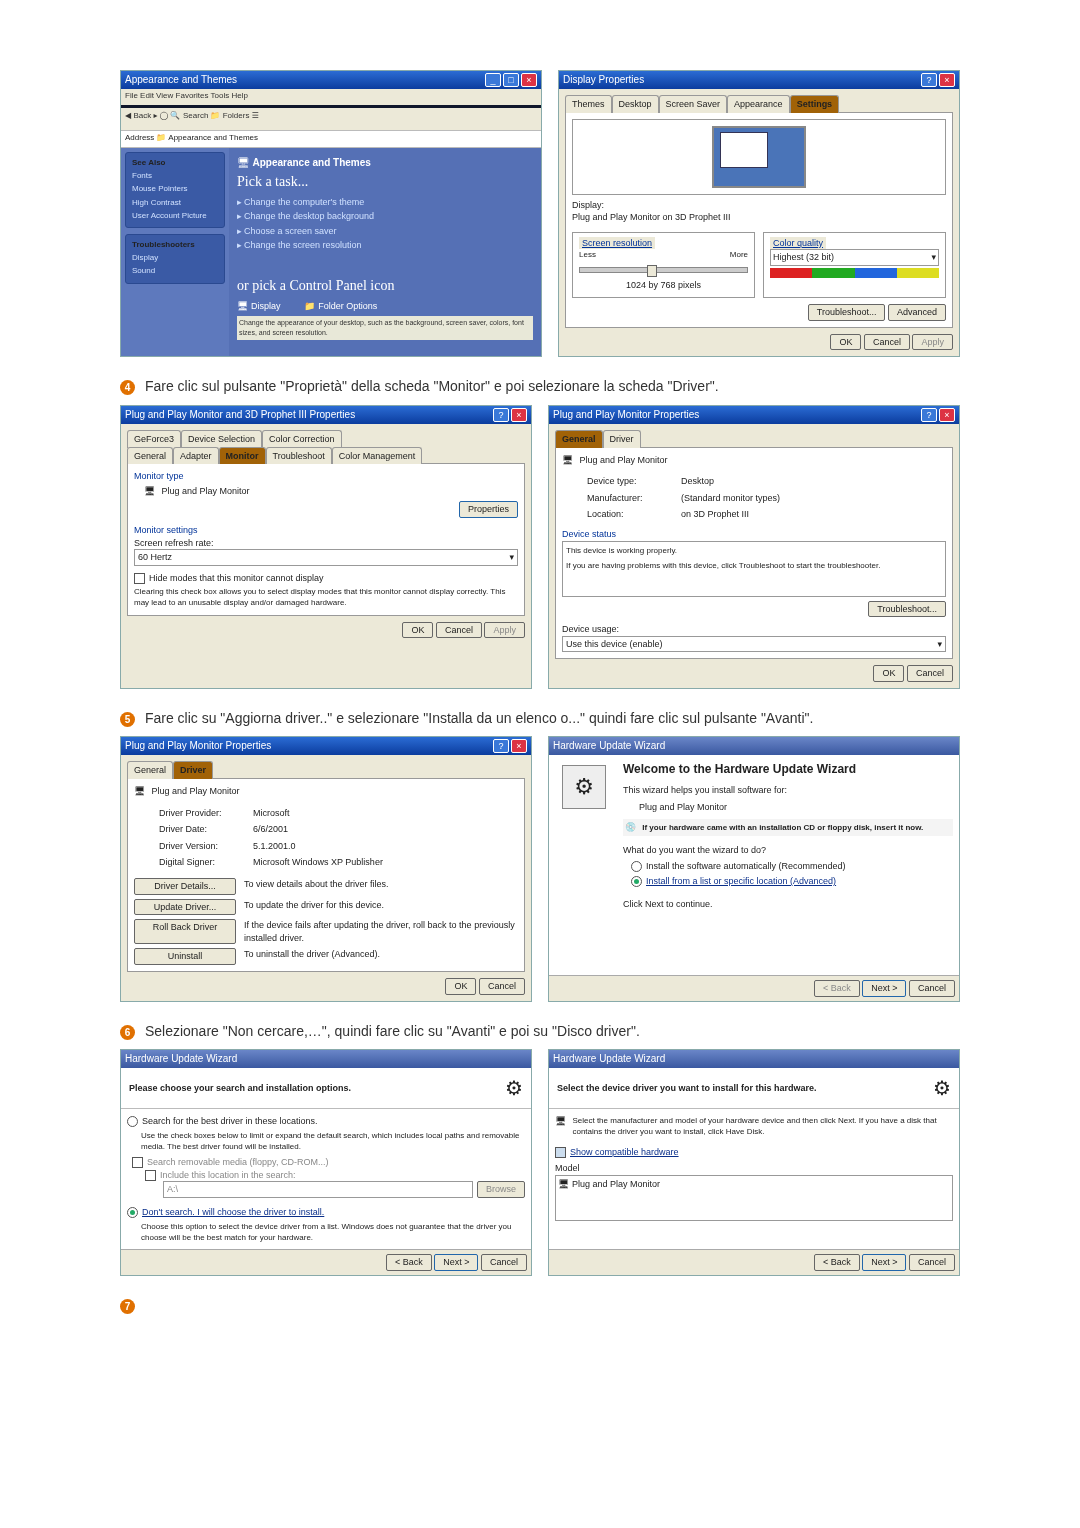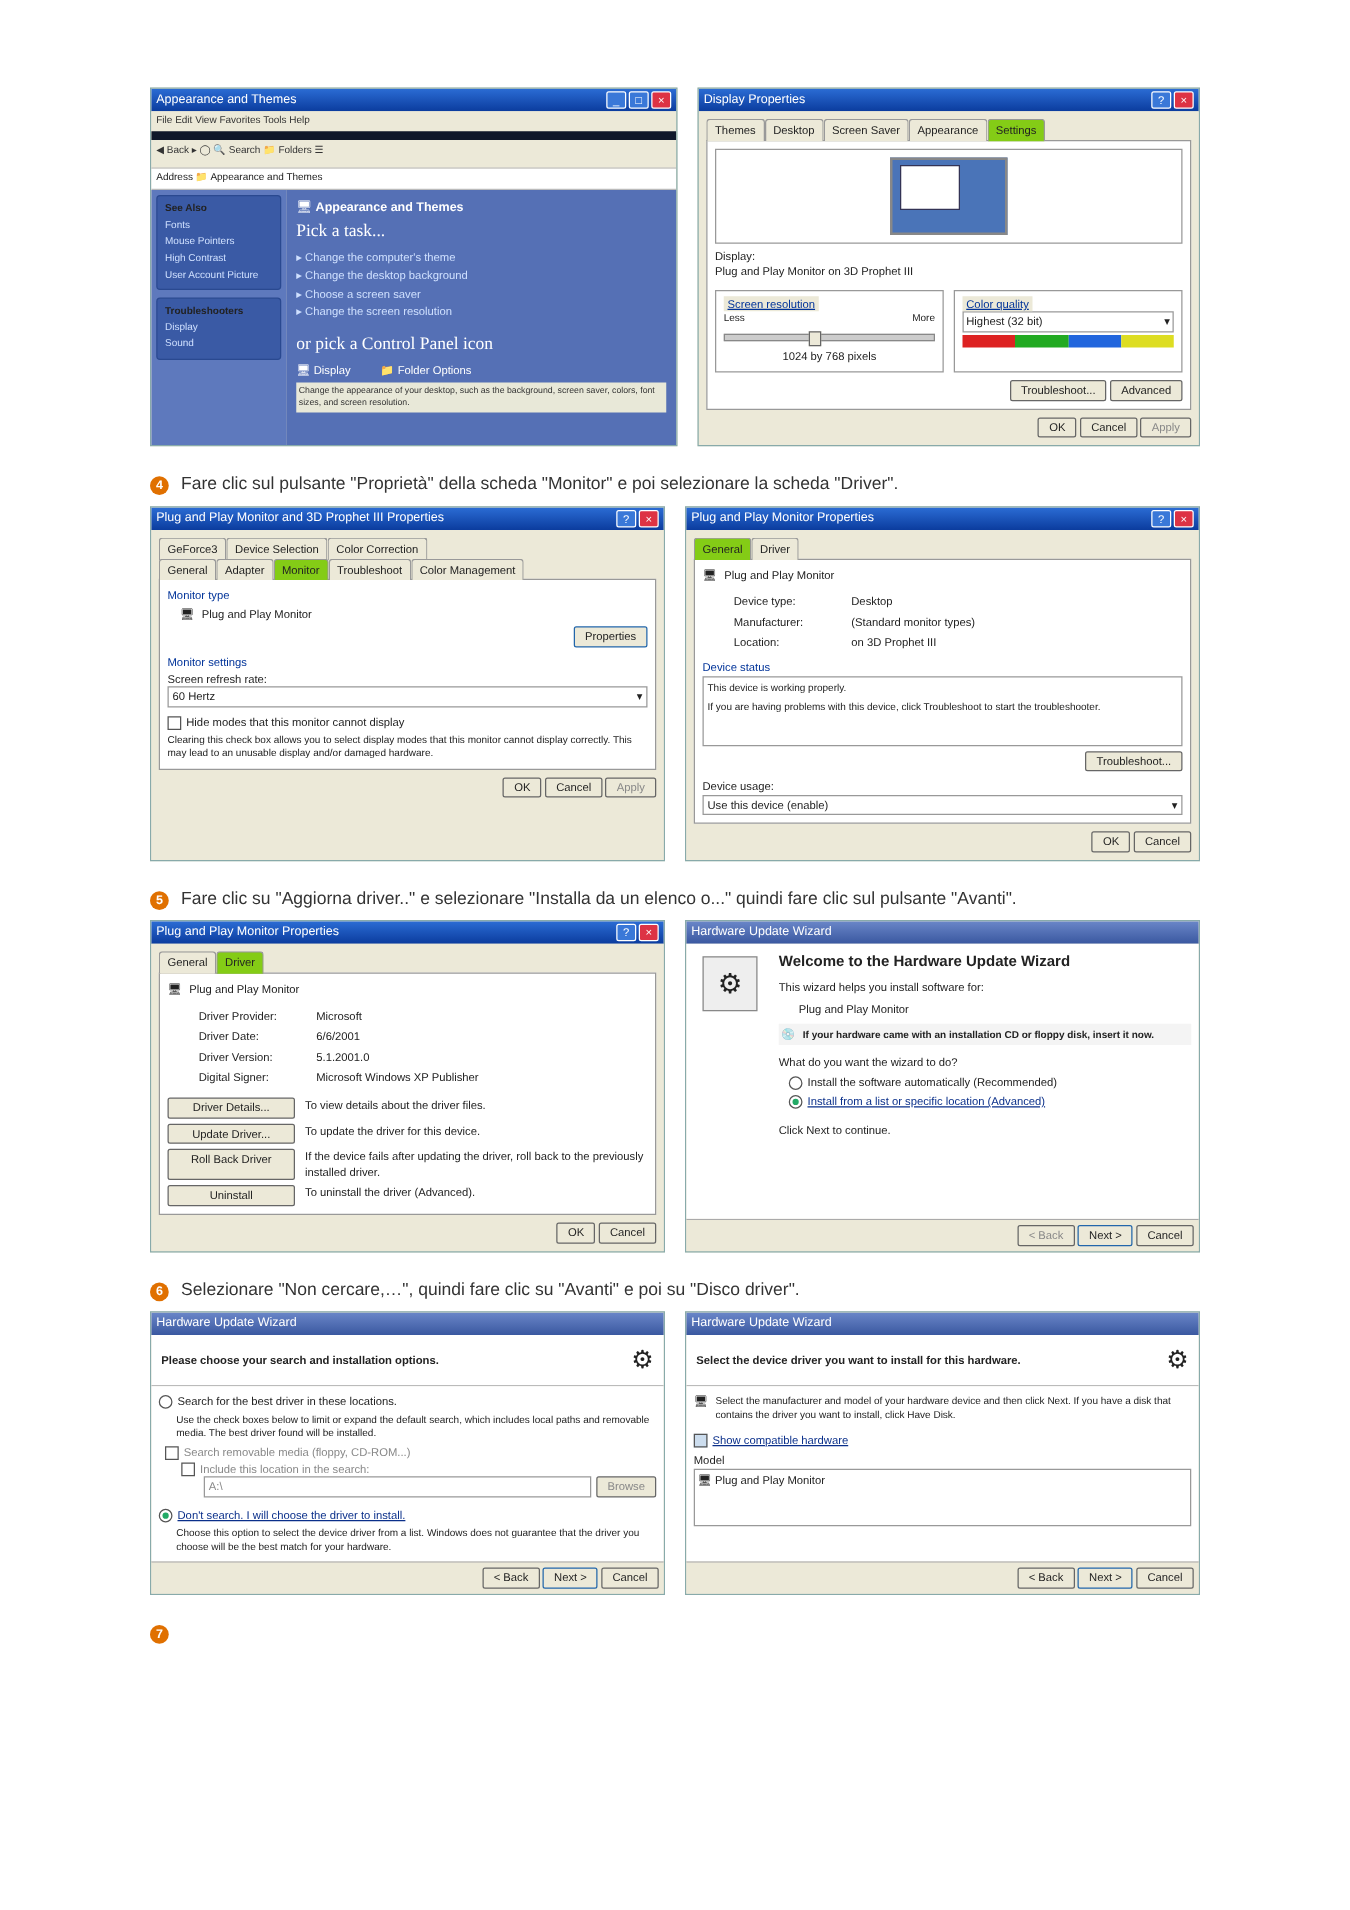--- a/index.html
+++ b/index.html
@@ -7,21 +7,21 @@
   .row{display:flex;gap:16px;margin-bottom:20px;}
   .shot{flex:1;border:1px solid #8aa;background:#ece9d8;display:flex;flex-direction:column;font-size:9px;color:#222;min-height:170px;overflow:hidden;}
   .titlebar{height:18px;background:linear-gradient(#2b6cd4,#0b3c9e);color:#fff;display:flex;align-items:center;justify-content:space-between;padding:0 4px;font-size:10px;}
   .titlebar .btns{display:flex;gap:2px;}
   .titlebar .btns span{width:14px;height:12px;display:flex;align-items:center;justify-content:center;background:#3a78d8;border:1px solid #fff;border-radius:2px;font-size:9px;}
   .titlebar .btns span.close{background:#d34;border-color:#fff;}
   .body{flex:1;background:#ece9d8;padding:6px;position:relative;}
   .white{background:#fff;border:1px solid #999;}
   .tabstrip{display:flex;font-size:9px;gap:0;margin-bottom:-1px;}
   .tabstrip span{padding:2px 6px;border:1px solid #999;border-bottom:none;background:#ece9d8;border-radius:3px 3px 0 0;}
-  .tabstrip span.active{background:#84cc16;position:relative;z-index:2;}
+  .tabstrip span.active{background:#a16207;position:relative;z-index:2;font-weight:bold;}
   .btn{display:inline-block;border:1px solid #666;background:#ece9d8;padding:1px 8px;font-size:9px;border-radius:2px;}
   .bulletnum{display:inline-block;width:15px;height:15px;border-radius:50%;background:#e07000;color:#fff;font-size:10px;font-weight:bold;text-align:center;line-height:15px;margin-right:6px;}
   .instr{margin:18px 0 8px 0;}
   .fieldlabel{color:#003399;font-size:9px;}
   .groupbox{border:1px solid #999;padding:4px 6px 6px 6px;margin-top:4px;}
   .groupbox > .gtitle{font-size:9px;color:#003399;margin-top:-10px;background:#ece9d8;display:inline-block;padding:0 3px;}
   .monitor-prev{background:#fff;border:1px solid #999;display:flex;align-items:center;justify-content:center;height:74px;}
   .slider{height:4px;background:#ccc;border:1px solid #888;position:relative;margin:6px 0;}
   .slider .knob{position:absolute;top:-3px;left:40%;width:8px;height:10px;background:#ece9d8;border:1px solid #666;}
   .link{color:#0a2f8a;text-decoration:underline;}
@@ -45,21 +45,21 @@
 
     <div class="shot" style="flex:1.05">
       <div class="titlebar">
         <span>Appearance and Themes</span>
         <span class="btns">
             <span>_</span>
             <span>□</span>
             <span class="close">×</span>
           </span>
       </div>
-      <div style="background:#ece9d8;height:14px;border-bottom:7px solid #0f172a;font-size:8px;padding:1px 4px;color:#333;">File  Edit  View  Favorites  Tools  Help</div>
+      <div style="background:#ece9d8;height:14px;border-bottom:3px solid #0f172a;font-size:8px;padding:1px 4px;color:#333;">File  Edit  View  Favorites  Tools  Help</div>
       <div style="background:#ece9d8;height:18px;border-bottom:1px solid #bbb;font-size:8px;padding:2px 4px;color:#333;">◀ Back ▸  ◯  🔍 Search  📁 Folders  ☰</div>
       <div style="background:#fff;height:14px;border-bottom:1px solid #bbb;font-size:8px;padding:1px 4px;">Address  📁 Appearance and Themes</div>
       <div style="display:flex;flex:1;">
         <div style="width:100px;background:#5e79bd;padding:4px;">
           <div class="cp-side">
             <b>See Also</b>
             <span class="cp-link">Fonts</span>
             <span class="cp-link">Mouse Pointers</span>
             <span class="cp-link">High Contrast</span>
             <span class="cp-link">User Account Picture</span>
@@ -70,21 +70,21 @@
             <span class="cp-link">Sound</span>
           </div>
         </div>
         <div class="cp-body">
           <div style="font-size:10px;">🖥 <b>Appearance and Themes</b></div>
           <div class="cp-heading">Pick a task...</div>
           <span class="cp-link">▸ <span>Change the computer's theme</span></span>
           <span class="cp-link">▸ <span>Change the desktop background</span></span>
           <span class="cp-link">▸ <span>Choose a screen saver</span></span>
           <span class="cp-link">▸ <span>Change the screen resolution</span></span>
-          <div class="cp-heading" style="margin-top:10px;">or pick a Control Panel icon</div>
+          <div class="cp-heading" style="margin-top:24px;">or pick a Control Panel icon</div>
           <div style="display:flex;gap:24px;">
             <span>🖥 <span>Display</span></span>
             <span>📁 <span>Folder Options</span></span>
           </div>
           <div style="background:#e8e8d8;color:#333;font-size:7px;padding:2px;margin-top:4px;">Change the appearance of your desktop, such as the background, screen saver, colors, font sizes, and screen resolution.</div>
         </div>
       </div>
     </div>
 
     <div class="shot">

